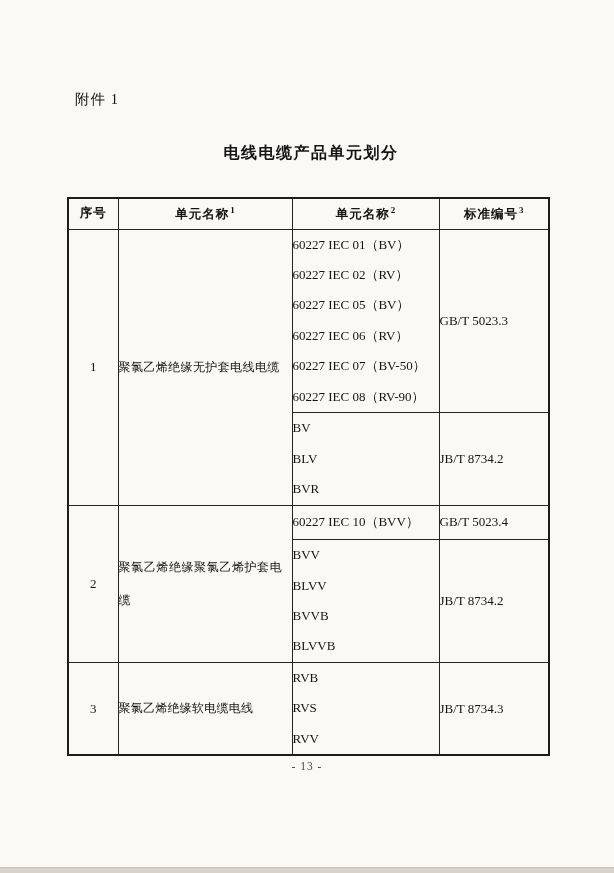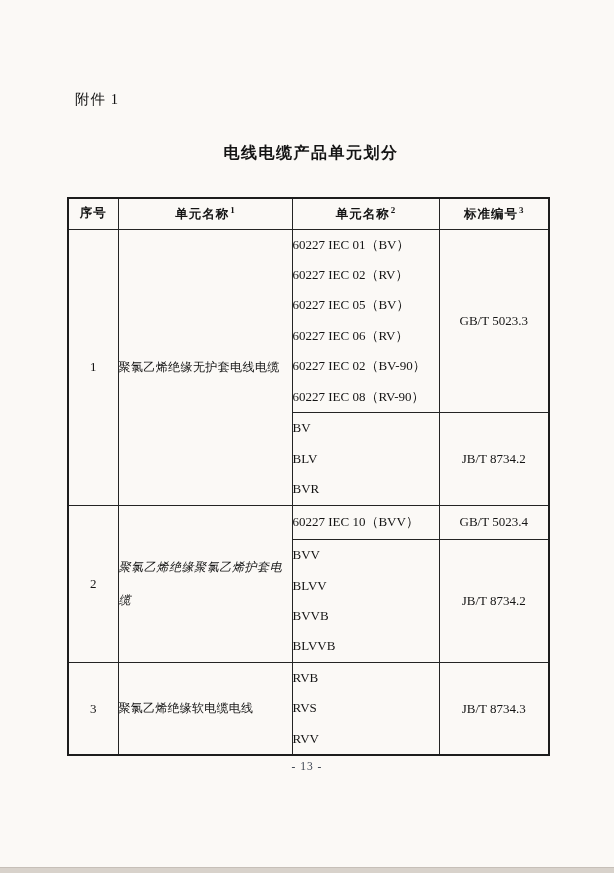--- a/index.html
+++ b/index.html
@@ -33,25 +33,25 @@
     font-size:12.5px; font-weight:bold; text-align:center;
     letter-spacing:1px;
   }
   .unit-table th sup { font-size:9px; font-weight:bold; letter-spacing:0; margin-left:1px; }
   .no-cell { text-align:center; vertical-align:middle; font-size:13px; }
   .name-cell {
     vertical-align:middle; padding:0 4px 0 5px;
     font-size:12px; line-height:33px;
   }
   .ls-a { letter-spacing:0.4px; }
-  .ls-b { letter-spacing:0.6px;font-style:italic; }
+  .ls-b { letter-spacing:0.6px; }
   .ls-c { letter-spacing:0.25px; }
   .models-cell { vertical-align:middle; padding-left:8px;margin-left:32px; }
   .model-line { line-height:30.4px; font-size:13px; white-space:nowrap; }
-  .std-cell { text-align:center; vertical-align:middle; font-size:13px; }
+  .std-cell { text-align:left; vertical-align:middle; font-size:13px; }
   .footer {
     position:absolute; left:0; top:760px; width:614px;
     text-align:center; font-size:11.5px; color:#3c4350;
     letter-spacing:1px;
   }
   .scan-edge {
     position:absolute; left:0; top:867px; width:614px; height:6px;
     background:#d8d2cb; border-top:1px solid #c6bfb8;
   }
 </style>
@@ -78,21 +78,21 @@
     </tr>
 
     <tr style="height:182px">
       <td class="no-cell" rowspan="2">1</td>
       <td class="name-cell ls-a" rowspan="2">聚氯乙烯绝缘无护套电线电缆</td>
       <td class="models-cell">
         <div class="model-line">60227 IEC 01（BV）</div>
         <div class="model-line">60227 IEC 02（RV）</div>
         <div class="model-line">60227 IEC 05（BV）</div>
         <div class="model-line">60227 IEC 06（RV）</div>
-        <div class="model-line">60227 IEC 02（BV-90）</div>
+        <div class="model-line">60227 IEC 07（BV-50）</div>
         <div class="model-line">60227 IEC 08（RV-90）</div>
       </td>
       <td class="std-cell">GB/T 5023.3</td>
     </tr>
     <tr style="height:93px">
       <td class="models-cell">
         <div class="model-line">BV</div>
         <div class="model-line">BLV</div>
         <div class="model-line">BVR</div>
       </td>

